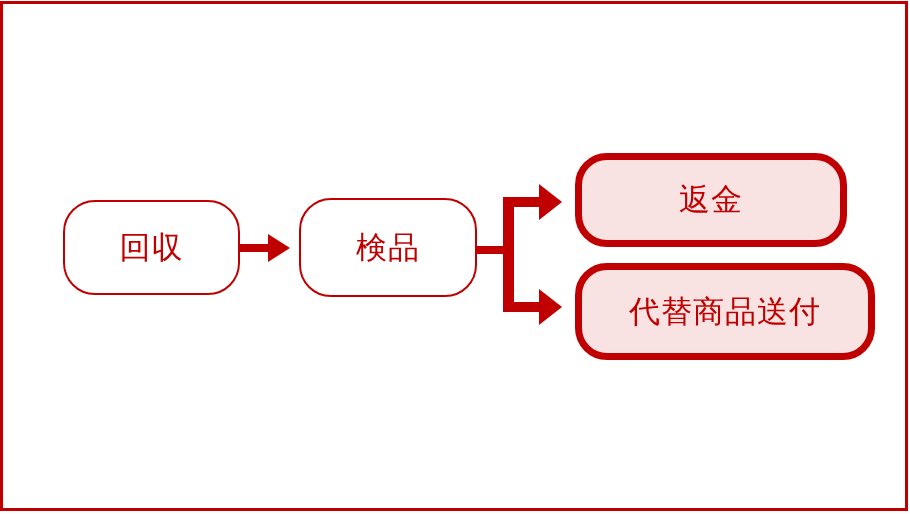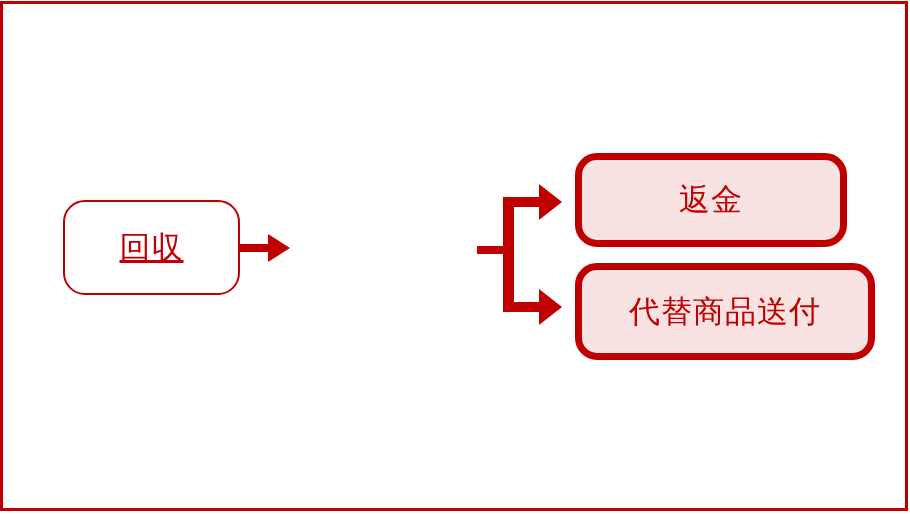--- a/index.html
+++ b/index.html
@@ -18,28 +18,28 @@
     border:3px solid var(--red);
   }
 
   .node{
     position:absolute;
     display:flex;align-items:center;justify-content:center;
     color:var(--red);
     font-size:31px;
     font-weight:500;
     letter-spacing:1px;
-    border-radius:22px;
+    border-radius:32px;
     background:var(--bg);
     white-space:nowrap;
   }
   .node.process{border:2.5px solid var(--red);}
   .node.result{border:7px solid var(--red);background:var(--pink);}
 
-  .node-collection{left:63px;top:200px;width:177px;height:95px;text-decoration:underline;}
+  .node-collection{left:63px;top:200px;width:177px;height:95px;}
   .node-inspection{left:299px;top:198px;width:178px;height:99px;}
   .node-refund{left:575px;top:153px;width:272px;height:94px;}
   .node-replacement{left:575px;top:263px;width:300px;height:97px;}
 
   .bar{position:absolute;background:var(--red);}
   .shaft-a{left:240px;top:244px;width:28px;height:8px;}
   .stub{left:477px;top:246px;width:27px;height:8px;}
   .vbar{left:503px;top:197px;width:11px;height:115px;}
   .shaft-top{left:513px;top:197px;width:26px;height:10px;}
   .shaft-bottom{left:513px;top:302px;width:26px;height:10px;}
@@ -61,20 +61,23 @@
 
   <div class="frame"></div>
 
   <div class="node process node-collection">
     <span>回収</span>
   </div>
 
   <div class="bar shaft-a"></div>
   <div class="arrowhead head-a"></div>
 
+  <div class="node process node-inspection">
+    <span>検品</span>
+  </div>
 
   <div class="bar stub"></div>
   <div class="bar vbar"></div>
   <div class="bar shaft-top"></div>
   <div class="arrowhead head-top"></div>
   <div class="bar shaft-bottom"></div>
   <div class="arrowhead head-bottom"></div>
 
   <div class="node result node-refund">
     <span>返金</span>

